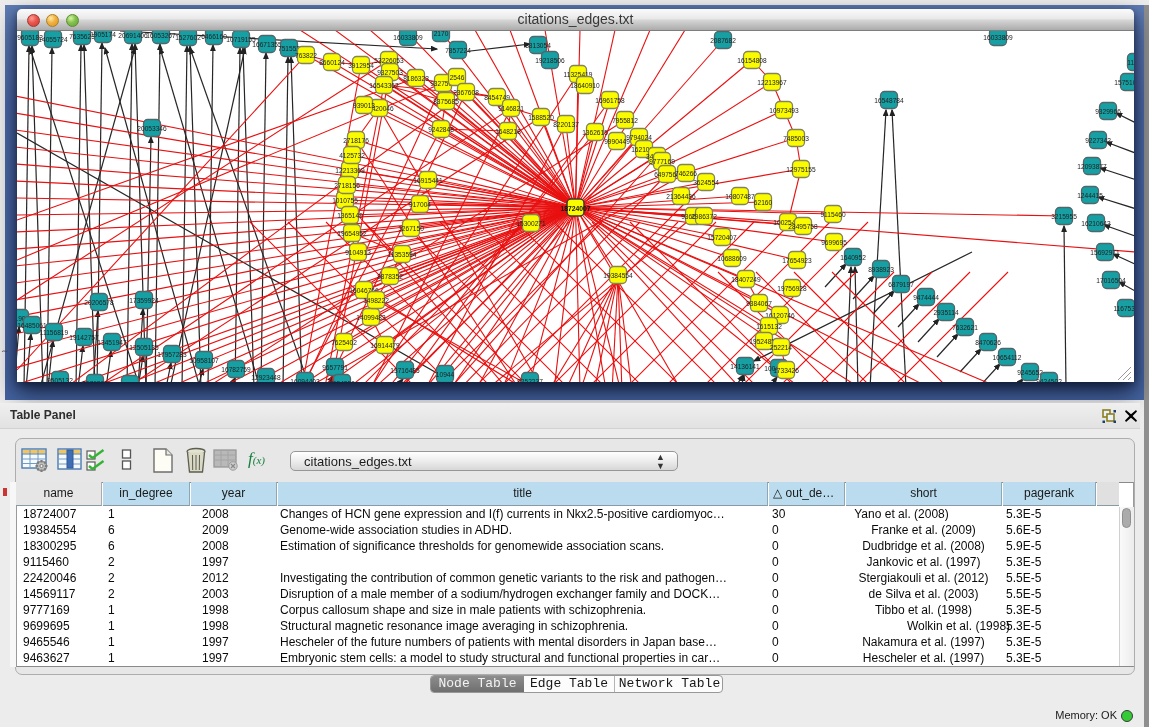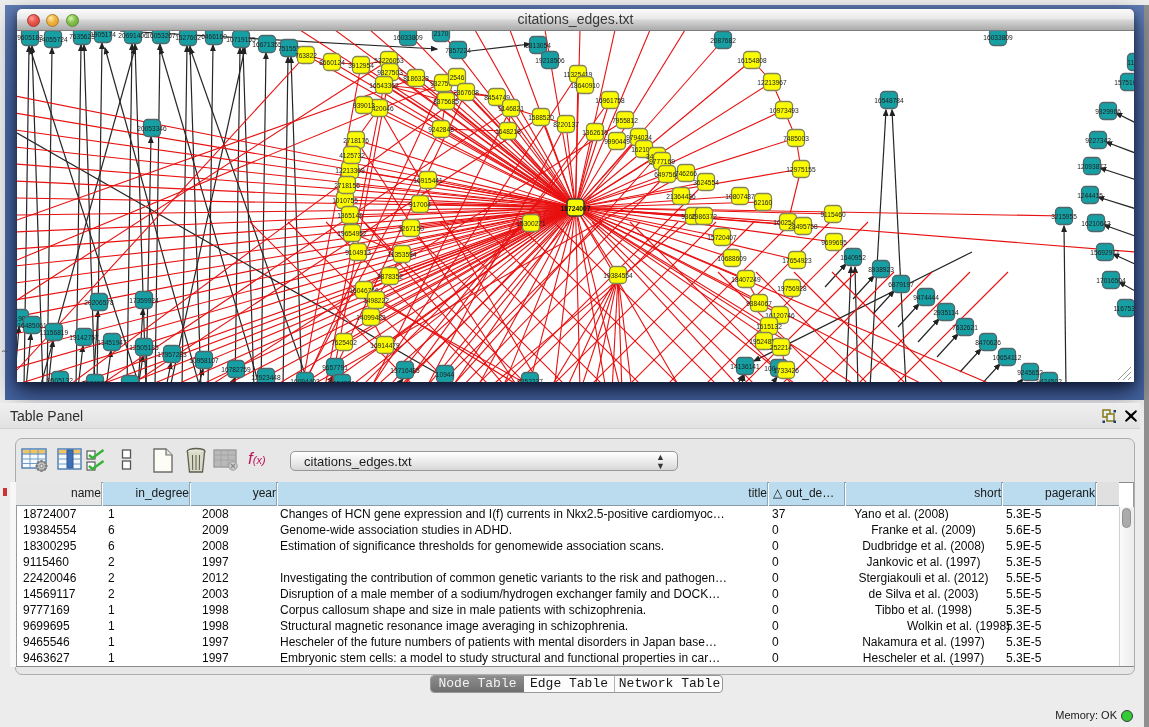--- a/index.html
+++ b/index.html
@@ -15,31 +15,31 @@
   border-radius:5px 5px 0 0; border-bottom:1px solid #7e7e7e;
   text-align:center; font-size:14px; color:#383838; line-height:21px; }
 .tl { position:absolute; top:5px; width:13px; height:13px; border-radius:50%; }
 #tl-r { left:10px; background:radial-gradient(circle at 35% 30%, #ff9a93 0%, #e9564d 45%, #ce3a32 100%); border:1px solid #a33730; }
 #tl-y { left:29px; background:radial-gradient(circle at 35% 30%, #ffe9a8 0%, #f0b13e 45%, #d89426 100%); border:1px solid #ad7e22; }
 #tl-g { left:49px; background:radial-gradient(circle at 35% 30%, #d2f6a5 0%, #83c04b 45%, #67a437 100%); border:1px solid #5d8c33; }
 #net { position:absolute; left:0; top:22px; background:#fff; }
 #net text { font-family:"Liberation Sans", sans-serif; }
 #tp-head { position:absolute; left:0; top:403px; width:1140px; height:26px;
   background:linear-gradient(180deg,#efefef,#e2e2e2); border-bottom:1px solid #d2d2d2; }
-#tp-head .t { position:absolute; left:10px; top:5px; font-size:14px; color:#2e2e2e; }
+#tp-head .t { position:absolute; left:10px; top:5px; font-size:12px; color:#2e2e2e;font-weight:bold; }
 #panel { position:absolute; left:15px; top:438px; width:1120px; height:237px;
   background:#e7e7e7; border:1px solid #adadad; border-radius:7px; }
 #combo { position:absolute; left:290px; top:451px; width:388px; height:20px;
   background:linear-gradient(180deg,#ffffff,#e9e9e9 60%,#d7d7d7); border:1px solid #979797; border-radius:5px;
   font-size:13px; color:#1c1c1c; line-height:19px; padding-left:13px; }
 #combo .arr { position:absolute; right:12px; top:1px; font-size:9px; color:#333; line-height:9px; }
 #tblwrap { position:absolute; left:16px; top:482px; width:1118px; height:185px;
   background:#fff; border-top:1px solid #8a8a8a; border-left:1px solid #9a9a9a; border-right:1px solid #9a9a9a; border-bottom:1px solid #8a8a8a; }
 .hc { position:absolute; top:482px; height:24px; background:#badcee; border-right:1px solid #8fa6b5;
-  font-size:12px; color:#1a1a1a; text-align:right; line-height:23px; overflow:hidden; border-bottom:1px solid #8a9aa5; }
+  font-size:12px; color:#1a1a1a; text-align:center; line-height:23px; overflow:hidden; border-bottom:1px solid #8a9aa5; }
 .row { position:absolute; left:0; width:1118px; height:16px; font-size:12px; color:#0a0a0a; }
 .row span { position:absolute; top:0; line-height:16px; white-space:nowrap; }
 .row .ctr { text-align:center; }
 #vsb { position:absolute; left:1119px; top:507px; width:15px; height:159px; background:linear-gradient(90deg,#fafafa,#ececec); border-left:1px solid #d0d0d0; }
 #vsb .th { position:absolute; left:2px; top:1px; width:9px; height:20px; background:#ababab; border:1px solid #8f8f8f; border-radius:5px; }
 #seg { position:absolute; left:430px; top:675px; width:293px; height:18px; border:1px solid #989898;
   border-radius:4px; background:#fcfcfc; font-size:13px; }
 .sg { position:absolute; top:0; height:16px; line-height:16px; text-align:center; color:#161616;font-family:Liberation Mono, monospace; }
 #sg1 { left:0; width:93px; background:linear-gradient(180deg,#8d8d8d,#6f6f6f); color:#f3f3f3; font-weight:normal; border-radius:3px 0 0 3px; }
 #sg2 { left:93px; width:90px; }
@@ -731,40 +731,40 @@
 </svg>
 <svg class="icn" style="left:213px" width="26" height="26" viewBox="0 0 26 26">
  <rect x="1" y="3" width="22" height="17" fill="#b9b9b9" stroke="#979797" stroke-width="1.3"></rect>
  <line x1="8" y1="3" x2="8" y2="20" stroke="#a4a4a4"></line>
     <line x1="15" y1="3" x2="15" y2="20" stroke="#a4a4a4"></line>
  <line x1="1" y1="8" x2="23" y2="8" stroke="#a4a4a4"></line>
     <line x1="1" y1="13" x2="23" y2="13" stroke="#a4a4a4"></line>
  <circle cx="20" cy="19" r="4.2" fill="#cfcfcf" stroke="#9a9a9a"></circle>
  <path d="M18 17 l4 4 m0 -4 l-4 4" stroke="#8a8a8a" stroke-width="1.2"></path>
 </svg>
-<div class="icn" style="left:248px;top:449px;font-family:Liberation Sans, sans-serif;font-size:17px;color:#be185d;">
+<div class="icn" style="left:248px;top:449px;font-family:Liberation Serif, serif;font-size:17px;color:#15803d;">
   <i>f</i><span style="font-size:11px;font-style:italic">(x)</span></div>
 <div id="combo">citations_edges.txt<span class="arr">▲<br>▼</span></div>
 <div id="lstrip"></div>
 <div id="redtick"></div>
 <div id="tblwrap"></div>
 <div class="hc" style="left:16px;width:86px;background:#e6e6e6;border-right:1px solid #aaa">name</div>
 <div class="hc" style="left:103px;width:87px">in_degree</div>
 <div class="hc" style="left:191px;width:86px">year</div>
 <div class="hc" style="left:278px;width:490px">title</div>
 <div class="hc" style="left:769px;width:76px;text-align:left;padding-left:4px">△ out_de…</div>
 <div class="hc" style="left:846px;width:156px">short</div>
 <div class="hc" style="left:1003px;width:93px">pagerank</div>
 <div class="hc" style="left:1097px;width:22px;background:#e0e0e0;border-right:none"></div>
 <div class="row" style="top:506px">
     <span style="left:23px">18724007</span>
     <span style="left:108px">1</span>
     <span style="left:202px">2008</span>
     <span style="left:280px">Changes of HCN gene expression and I(f) currents in Nkx2.5-positive cardiomyoc…</span>
-    <span style="left:772px">37</span>
+    <span style="left:772px">30</span>
     <span class="ctr" style="left:823px;width:157px">Yano et al. (2008)</span>
     <span style="left:1006px">5.3E-5</span>
   </div>
 <div class="row" style="top:522px">
     <span style="left:23px">19384554</span>
     <span style="left:108px">6</span>
     <span style="left:202px">2009</span>
     <span style="left:280px">Genome-wide association studies in ADHD.</span>
     <span style="left:772px">0</span>
     <span class="ctr" style="left:845px;width:157px">Franke et al. (2009)</span>

